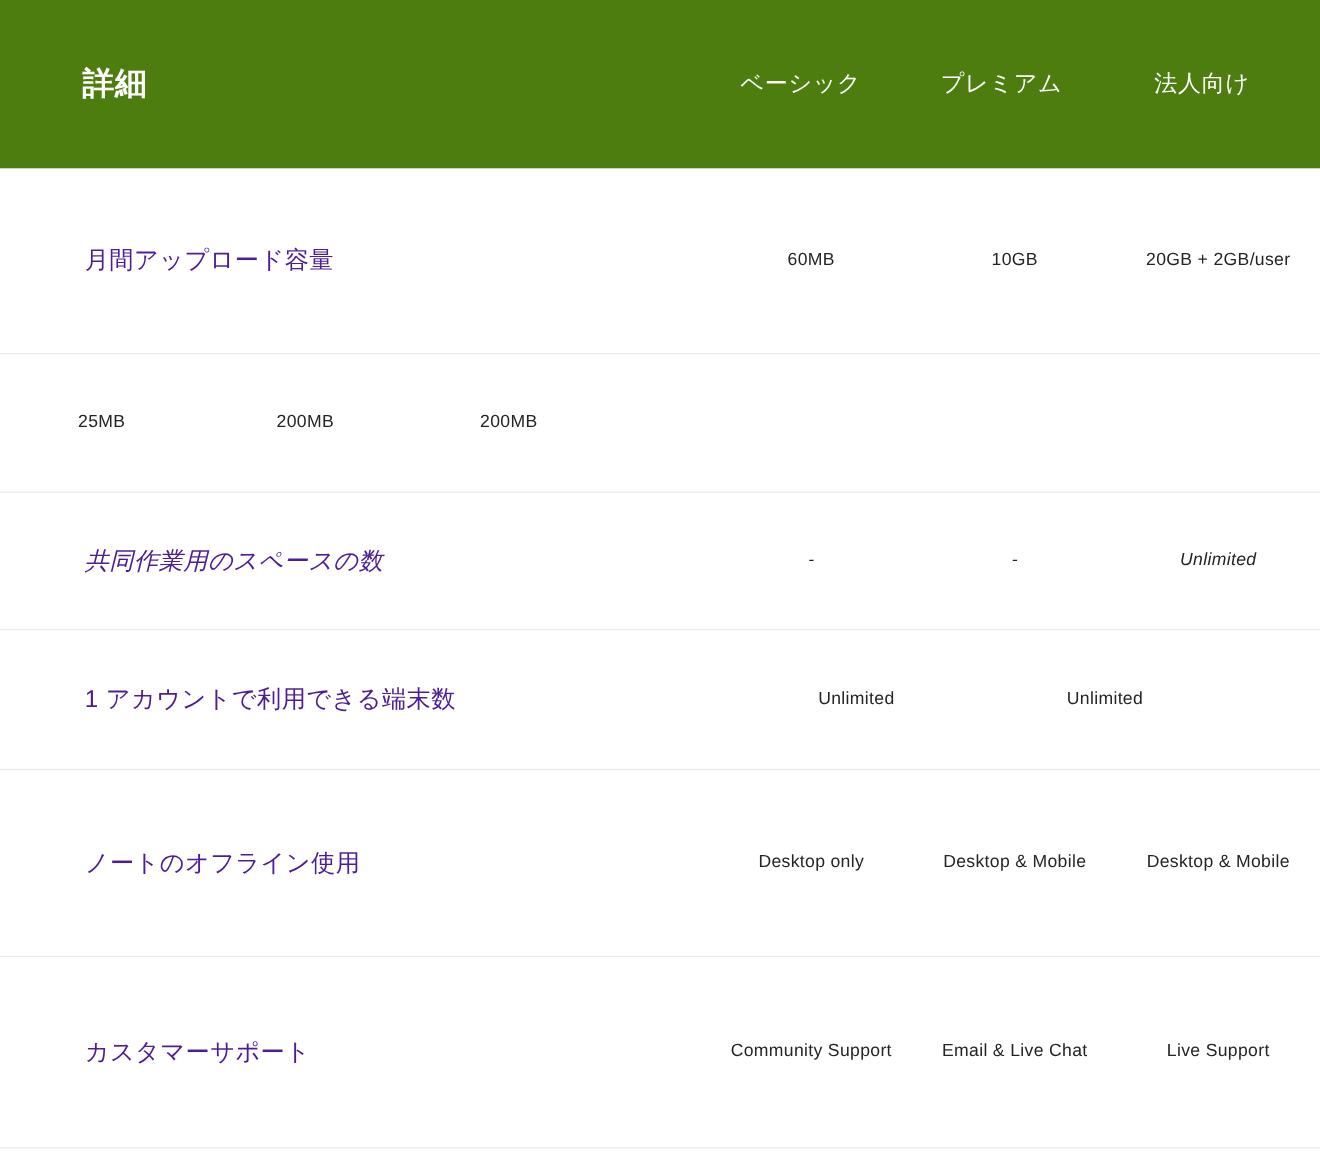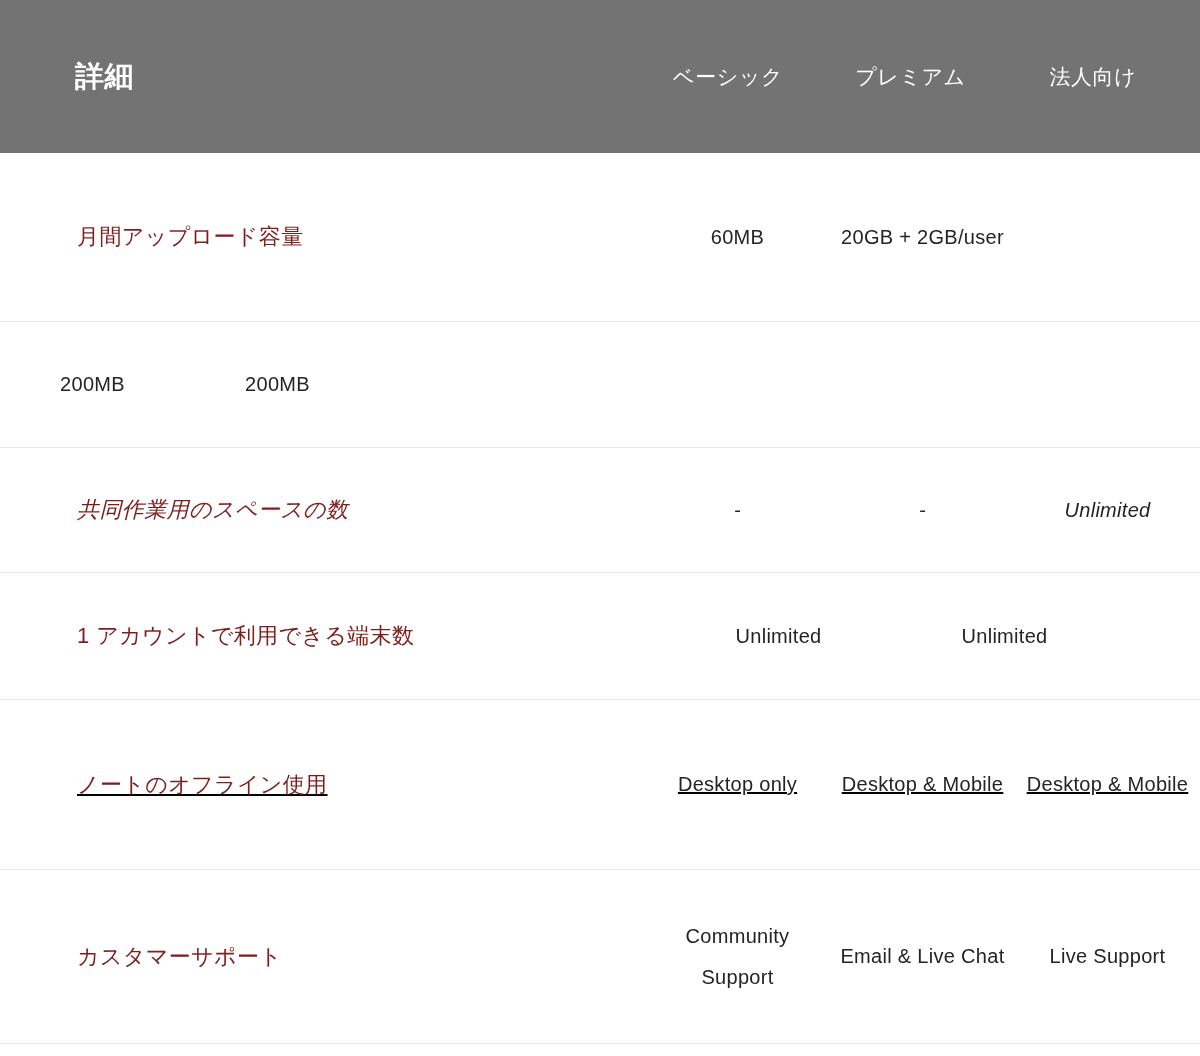--- a/index.html
+++ b/index.html
@@ -16,21 +16,21 @@
     -webkit-font-smoothing: antialiased;
   }
 
   .comparison-table {
     width: 1200px;
     display: block;
   }
 
   
   .table-header {
-    background: #737373;
+    background: #4d7c0f;
     height: 153px;
     display: flex;
     align-items: center;
     box-sizing: border-box;
     padding: 0 16px 0 0;
   }
   .header-title-cell {
     width: 645px;
     box-sizing: border-box;
     padding-left: 75px;
@@ -73,51 +73,51 @@
   }
   .row-label-cell {
     width: 645px;
     box-sizing: border-box;
     padding-left: 77px;
     padding-right: 20px;
     display: flex;
     align-items: center;
   }
   .row-label {
-    color: #7f1d1d;
+    color: #4c1d95;
     font-size: 22px;
     font-weight: 400;
     letter-spacing: 0.4px;
     line-height: 1.45;
   }
   .row-value-cell {
     width: 185px;
     box-sizing: border-box;
     padding: 0 8px;
     display: flex;
     align-items: center;
     justify-content: center;
     text-align: center;
   }
   .row-value {
     color: #242424;
-    font-size: 20px;
+    font-size: 16px;
     font-weight: 400;
     letter-spacing: 0.3px;
     line-height: 2.05;
     display: block;
     width: 100%;
   }
 
   
   .row-h-169 { height: 169px; }
   .row-h-126 { height: 126px; }
   .row-h-125 { height: 125px; font-style: italic; }
   .row-h-127 { height: 127px; gap: 41px; }
-  .row-h-170 { height: 170px; text-decoration: underline; }
+  .row-h-170 { height: 170px; }
   .row-h-174 { height: 174px; }
 </style>
 </head>
 <body>
 
 <div class="comparison-table">
 
   <div class="table-header">
     <div class="header-title-cell">
       <span class="header-title">詳細</span>
@@ -136,25 +136,31 @@
   <div class="table-body">
 
     <div class="table-row row-h-169">
       <div class="row-label-cell">
         <span class="row-label">月間アップロード容量</span>
       </div>
       <div class="row-value-cell">
         <span class="row-value">60MB</span>
       </div>
       <div class="row-value-cell">
+        <span class="row-value">10GB</span>
+      </div>
+      <div class="row-value-cell">
         <span class="row-value">20GB + 2GB/user</span>
       </div>
     </div>
 
     <div class="table-row row-h-126">
+      <div class="row-value-cell">
+        <span class="row-value">25MB</span>
+      </div>
       <div class="row-value-cell">
         <span class="row-value">200MB</span>
       </div>
       <div class="row-value-cell">
         <span class="row-value">200MB</span>
       </div>
     </div>
 
     <div class="table-row row-h-125">
       <div class="row-label-cell">

